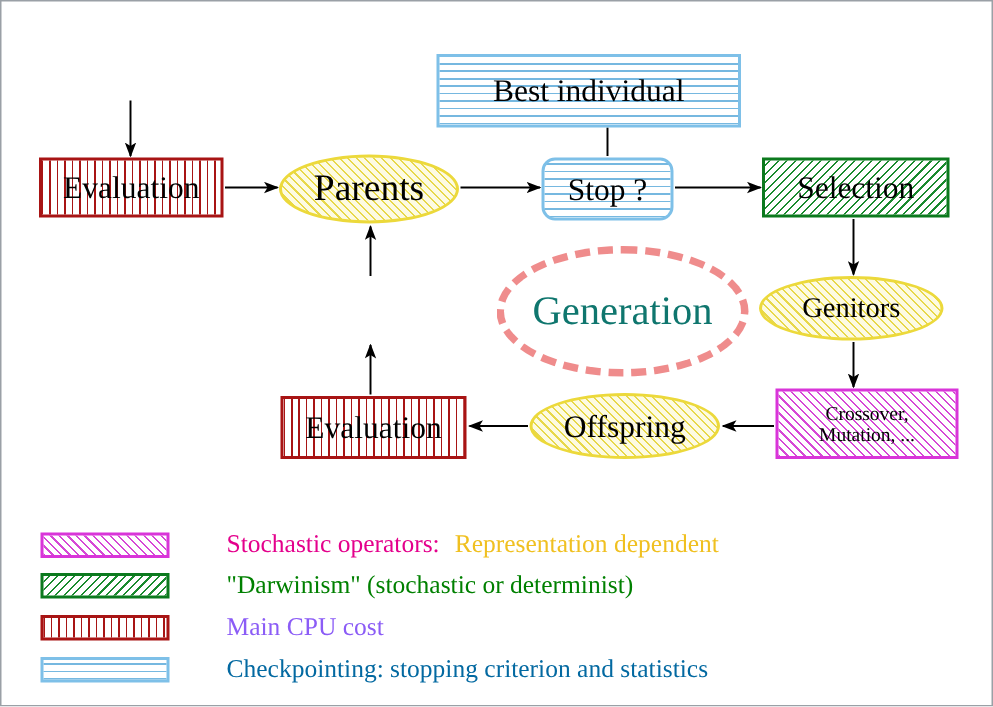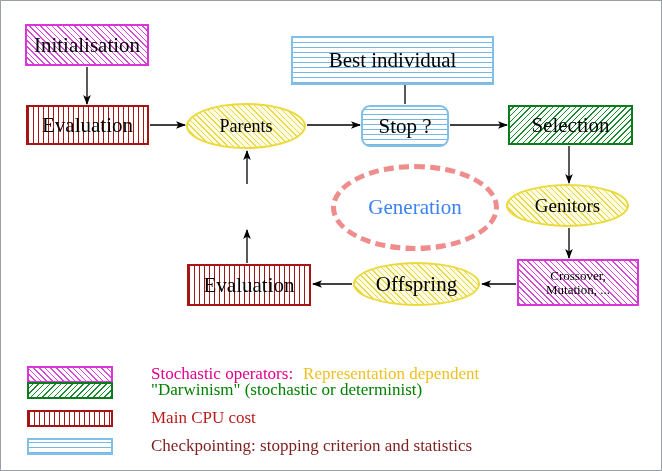--- a/index.html
+++ b/index.html
@@ -57,64 +57,64 @@
     background-image:repeating-linear-gradient(45deg,
         #e8d84a 0px, #e8d84a 1px, rgba(255,255,255,0) 1px, rgba(255,255,255,0) 4px);
     border:2px solid #ecd93b;
   }
   .ellipse{border-radius:50%;}
   .rounded{border-radius:9px;}
 
   .n-initialisation{left:24px;  top:23px;  width:124px; height:42px; font-size:21px;}
   .n-evaluation-1  {left:25px;  top:104px; width:123px; height:40px; font-size:21px;}
   .n-best          {left:290px; top:35px;  width:203px; height:49px; font-size:21px;}
-  .n-parents       {left:185px; top:102px; width:120px; height:46px; font-size:18px;text-align:center;}
+  .n-parents       {left:185px; top:102px; width:120px; height:46px; font-size:25px;text-align:center;}
   .n-stop          {left:360px; top:104px; width:88px;  height:42px; font-size:21px;}
   .n-selection     {left:507px; top:104px; width:125px; height:40px; font-size:21px;}
   .n-replacement   {left:185px; top:184px; width:122px; height:43px; font-size:15px;}
   .n-genitors      {left:505px; top:183px; width:123px; height:43px; font-size:19px;}
   .n-evaluation-2  {left:186px; top:263px; width:124px; height:42px; font-size:21px;}
   .n-offspring     {left:352px; top:261px; width:127px; height:44px; font-size:21px;}
   .n-crossover     {left:516px; top:258px; width:122px; height:47px; font-size:13px;}
 
   .generation{
     position:absolute;
     left:330px; top:163px; width:168px; height:87px;
     border:5px dashed #ef8c8c;
     border-radius:50%;
     box-sizing:border-box;
     display:flex; align-items:center; justify-content:center;
-    color:#3b82f6;
-    font-size:21px;
+    color:#0f766e;
+    font-size:27px;
   }
 
   svg.edges{position:absolute;left:0;top:0;width:662px;height:471px;pointer-events:none;}
 
   
   .legend{position:absolute;left:0;top:340px;width:662px;}
   .legend-row{position:absolute;left:26px;height:24px;display:flex;align-items:center;}
-  .legend-row:nth-child(1){top:21px;}
+  .legend-row:nth-child(1){top:10px;}
   .legend-row:nth-child(2){top:37px;}
   .legend-row:nth-child(3){top:65px;}
   .legend-row:nth-child(4){top:93px;}
   .swatch{width:86px;height:17px;box-sizing:border-box;border-width:2px;border-style:solid;flex:0 0 auto;}
   .sw-magenta{background-color:#ffffff;border-color:#d935d9;
     background-image:repeating-linear-gradient(45deg,#d648d6 0px,#d648d6 1px,rgba(255,255,255,0) 1px,rgba(255,255,255,0) 4px);}
   .sw-green{background-color:#ffffff;border-color:#0c7a1e;
     background-image:repeating-linear-gradient(-45deg,#1a8a2e 0px,#1a8a2e 1px,rgba(255,255,255,0) 1px,rgba(255,255,255,0) 4px);}
   .sw-red{background-color:#ffffff;border-color:#a81414;
     background-image:repeating-linear-gradient(90deg,#a81414 0px,#a81414 1px,rgba(255,255,255,0) 1px,rgba(255,255,255,0) 5px);}
   .sw-blue{background-color:#ffffff;border-color:#7ec0e8;
     background-image:repeating-linear-gradient(0deg,#76b8e0 0px,#76b8e0 1px,rgba(255,255,255,0) 1px,rgba(255,255,255,0) 5px);}
   .legend-text{margin-left:38px;font-size:17px;white-space:nowrap;}
   .lt-magenta{color:#e4008c;}
   .lt-yellow{color:#f0c020;}
   .lt-green{color:#008000;}
-  .lt-red{color:#b91c1c;}
-  .lt-blue{color:#7f1d1d;}
+  .lt-red{color:#8b5cf6;}
+  .lt-blue{color:#0369a1;}
 </style>
 </head>
 <body>
 
 <div id="page">
 
   <svg class="edges" viewBox="0 0 662 471">
     <defs>
       <marker id="ah" markerWidth="10" markerHeight="8" refX="9" refY="4" orient="auto" markerUnits="userSpaceOnUse">
         <path d="M0,0.2 L10,4 L0,7.8 L2.4,4 Z" fill="#000000"></path>
@@ -128,21 +128,20 @@
       <line x1="449" y1="124" x2="506" y2="124"></line>
       <line x1="568" y1="145" x2="568" y2="182"></line>
       <line x1="568" y1="227" x2="568" y2="257"></line>
       <line x1="515" y1="283" x2="481" y2="283"></line>
       <line x1="351" y1="283" x2="312" y2="283"></line>
       <line x1="246" y1="262" x2="246" y2="229"></line>
       <line x1="246" y1="183" x2="246" y2="150"></line>
     </g>
   </svg>
 
-  <div class="node fill-magenta n-initialisation">Initialisation</div>
 
   <div class="node fill-red n-evaluation-1">Evaluation</div>
 
   <div class="node fill-yellow ellipse n-parents">Parents</div>
 
   <div class="node fill-blue n-best">Best individual</div>
 
   <div class="node fill-blue rounded n-stop">Stop ?</div>
 
   <div class="node fill-yellow ellipse n-genitors">Genitors</div>

